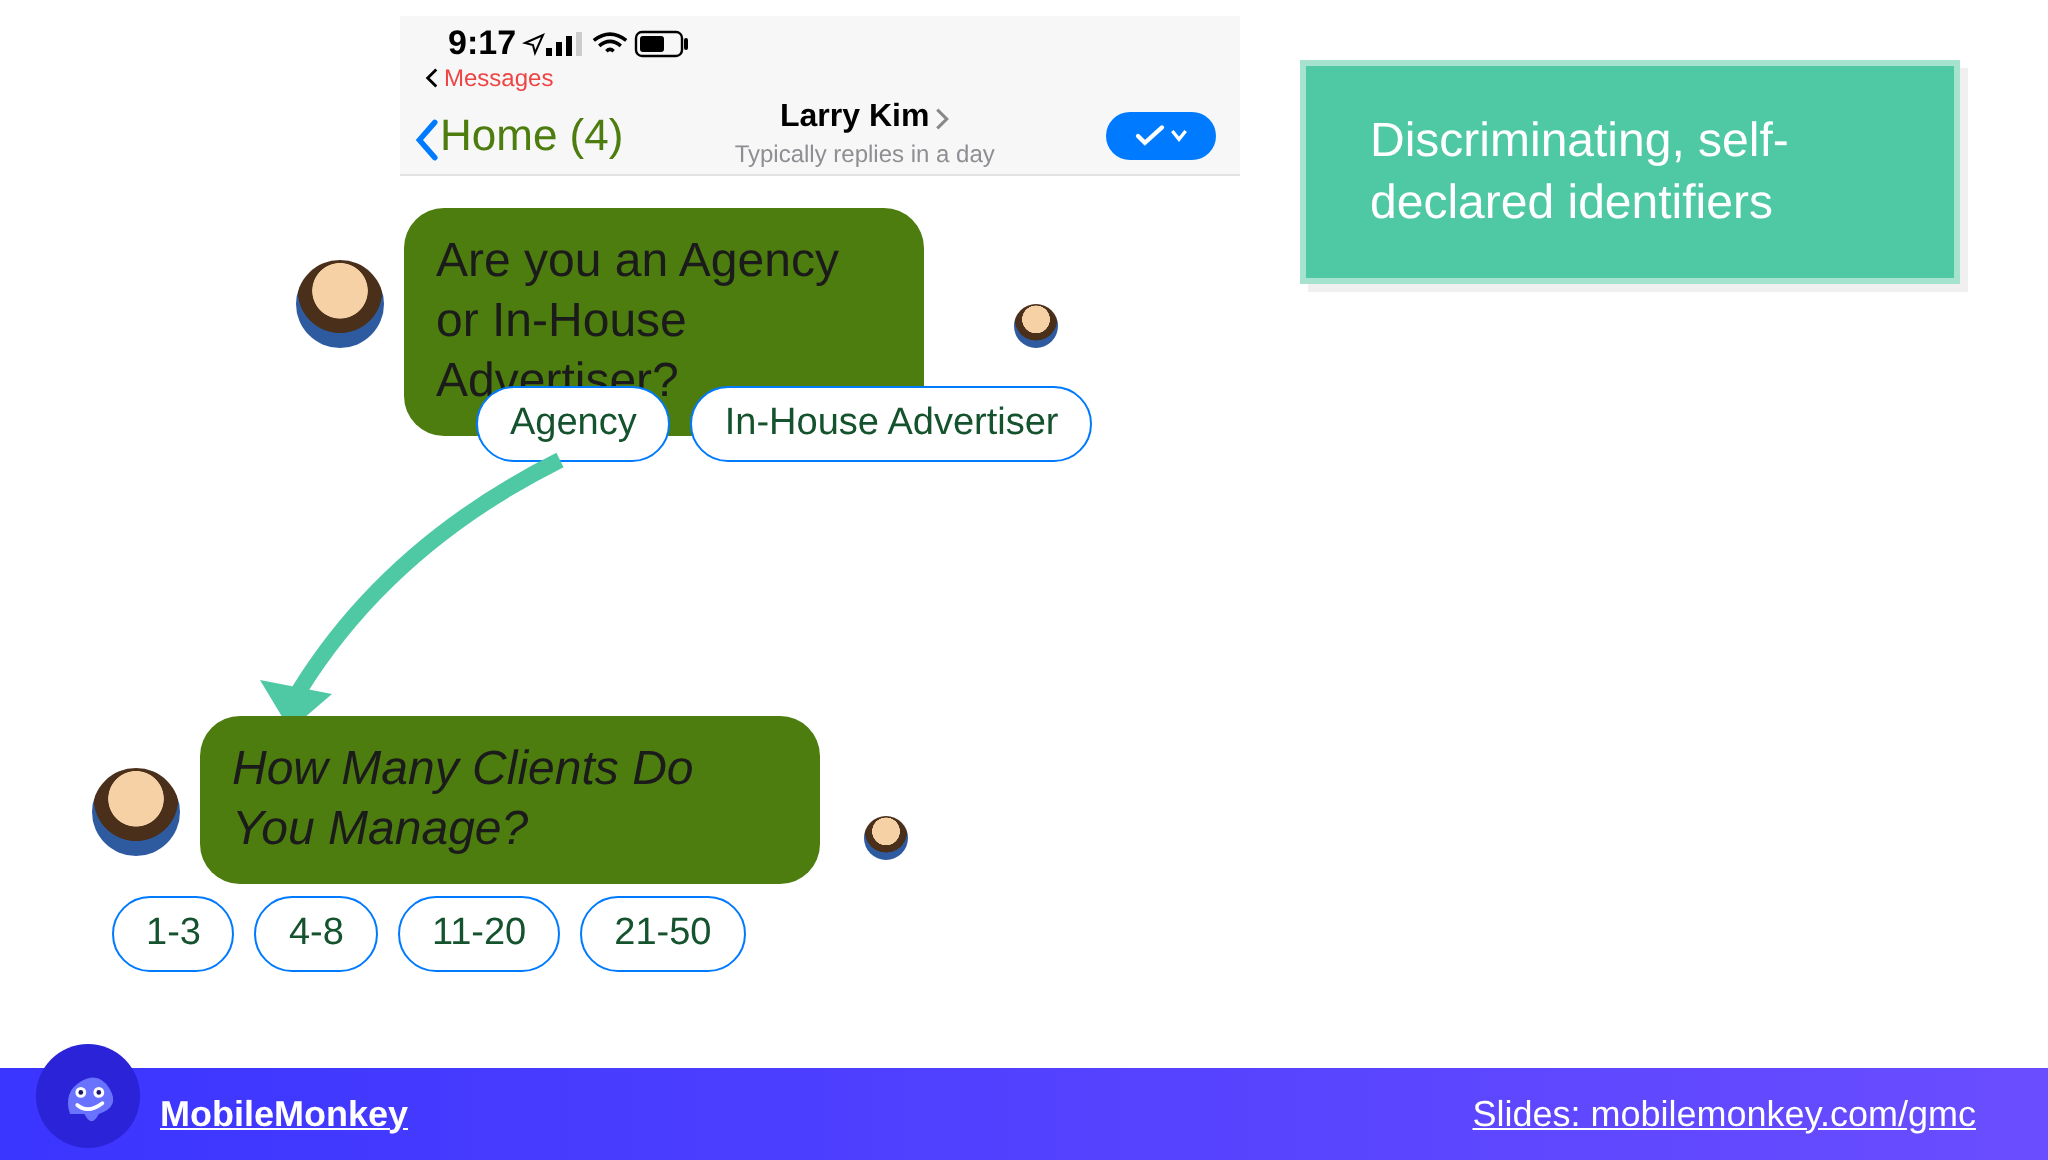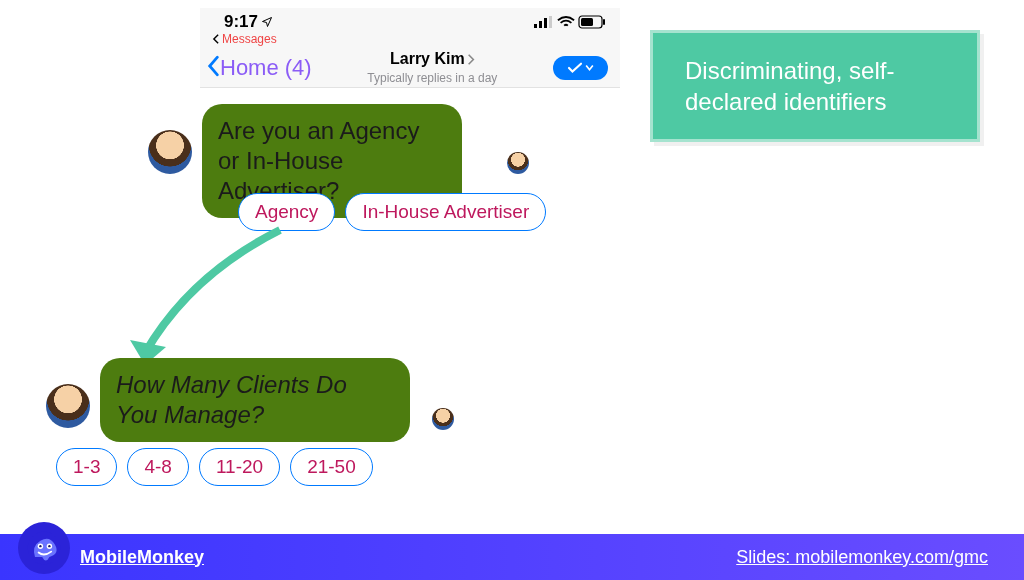--- a/index.html
+++ b/index.html
@@ -4,39 +4,39 @@
 <style>
   * { box-sizing: border-box; margin: 0; padding: 0; }
   html, body { width: 1024px; height: 580px; font-family: -apple-system, BlinkMacSystemFont, "Segoe UI", Helvetica, Arial, sans-serif; background: #fff; overflow: hidden; }
   .slide { position: relative; width: 1024px; height: 580px; }
 
   
   .phone-top {
     position: absolute; left: 200px; top: 8px; width: 420px; height: 80px;
     background: #f7f7f7; border-bottom: 1px solid #e2e2e2;
   }
-  .status-row { display: flex; justify-content: space-between; align-items: center; padding: 4px 14px 0 24px; }
+  .status-row { display: flex; align-items: center; padding: 4px 14px 0 24px; }
   .status-time { font-weight: 600; font-size: 17px; display: flex; align-items: center; gap: 3px; }
   .status-icons { display: flex; align-items: center; gap: 3px; }
   .back-messages { padding: 0 0 2px 12px; font-size: 12px; color: #ef4444; display:flex; align-items:center; gap:2px;}
   .header-row { display: flex; align-items: center; justify-content: space-between; padding: 2px 12px 8px 6px; }
-  .home-link { color: #8b5cf6; font-size: 22px; display: flex; align-items: flex-start; }
+  .home-link { color: #4d7c0f; font-size: 22px; display: flex; align-items: flex-end; }
   .title-col { text-align: center; line-height: 1.15; }
   .title-name { font-size: 16px; font-weight: 600; display:inline-flex; align-items:center; gap:2px;}
   .title-sub { font-size: 12px; color: #8e8e93; }
   .done-pill { background: #007aff; color: #fff; border-radius: 18px; padding: 6px 14px; display: inline-flex; align-items: center; gap: 2px; }
 
   
   .msg-row { position: absolute; display: flex; align-items: flex-start; gap: 10px; }
   .avatar { width: 44px; height: 44px; border-radius: 50%; background: radial-gradient(circle at 50% 35%, #f6d1a6 0 38%, #4a2f1b 39% 58%, #2e5aa0 59% 100%); flex-shrink: 0; }
   .avatar.sm { width: 22px; height: 22px; }
   .bubble { background: #4d7c0f; border-radius: 20px; padding: 12px 16px; font-size: 24px; color: #1b1b1b; max-width: 300px; line-height: 1.25; }
 
   .quick-replies { position: absolute; display: flex; gap: 10px; }
-  .qr { border: 1.5px solid #007aff; color: #be185d; border-radius: 22px; padding: 7px 16px; font-size: 19px; background: #fff; }
+  .qr { border: 1.5px solid #007aff; color: #14532d; border-radius: 22px; padding: 7px 16px; font-size: 19px; background: #fff; }
 
   
   .arrow-wrap { position: absolute; left: 120px; top: 225px; width: 200px; height: 150px; pointer-events: none; }
 
   
   .callout {
     position: absolute; right: 44px; top: 30px;
     background: #4ec9a3; color: #fff; font-weight: 400;
     padding: 22px 32px; width: 330px; text-align: left; font-size: 24px; line-height: 1.3;
     box-shadow: 4px 4px 0 rgba(0,0,0,0.06);

